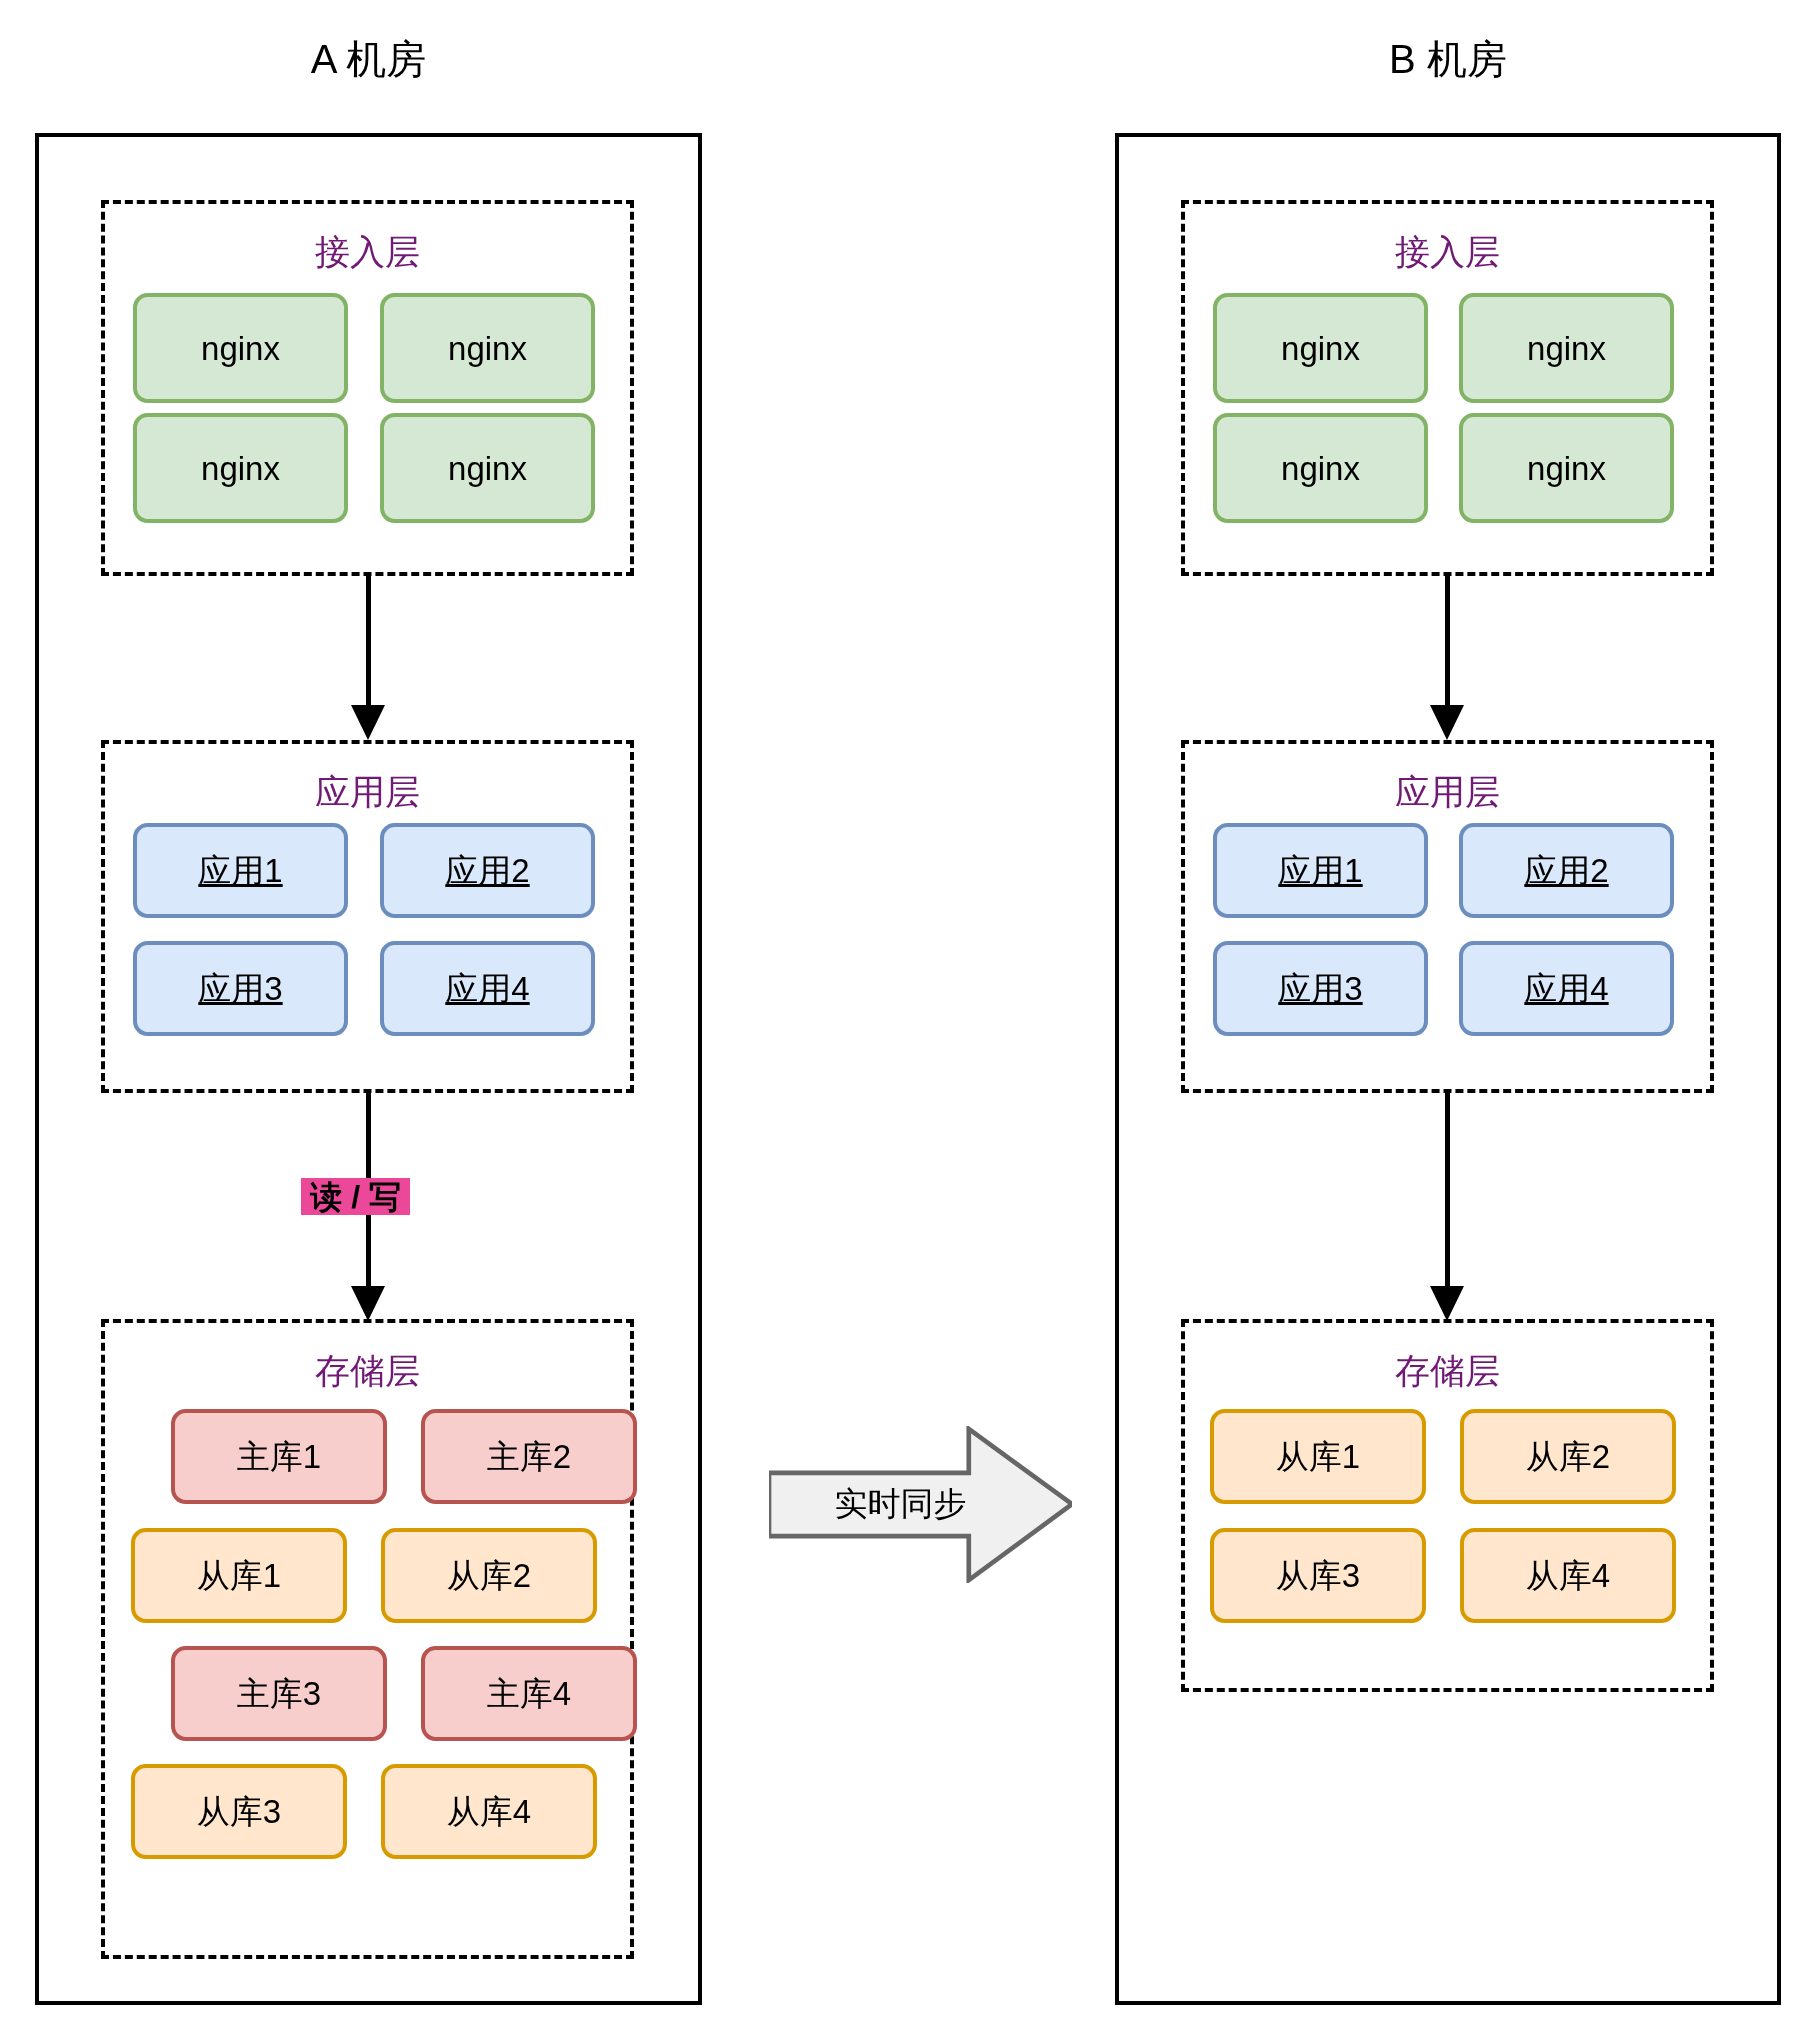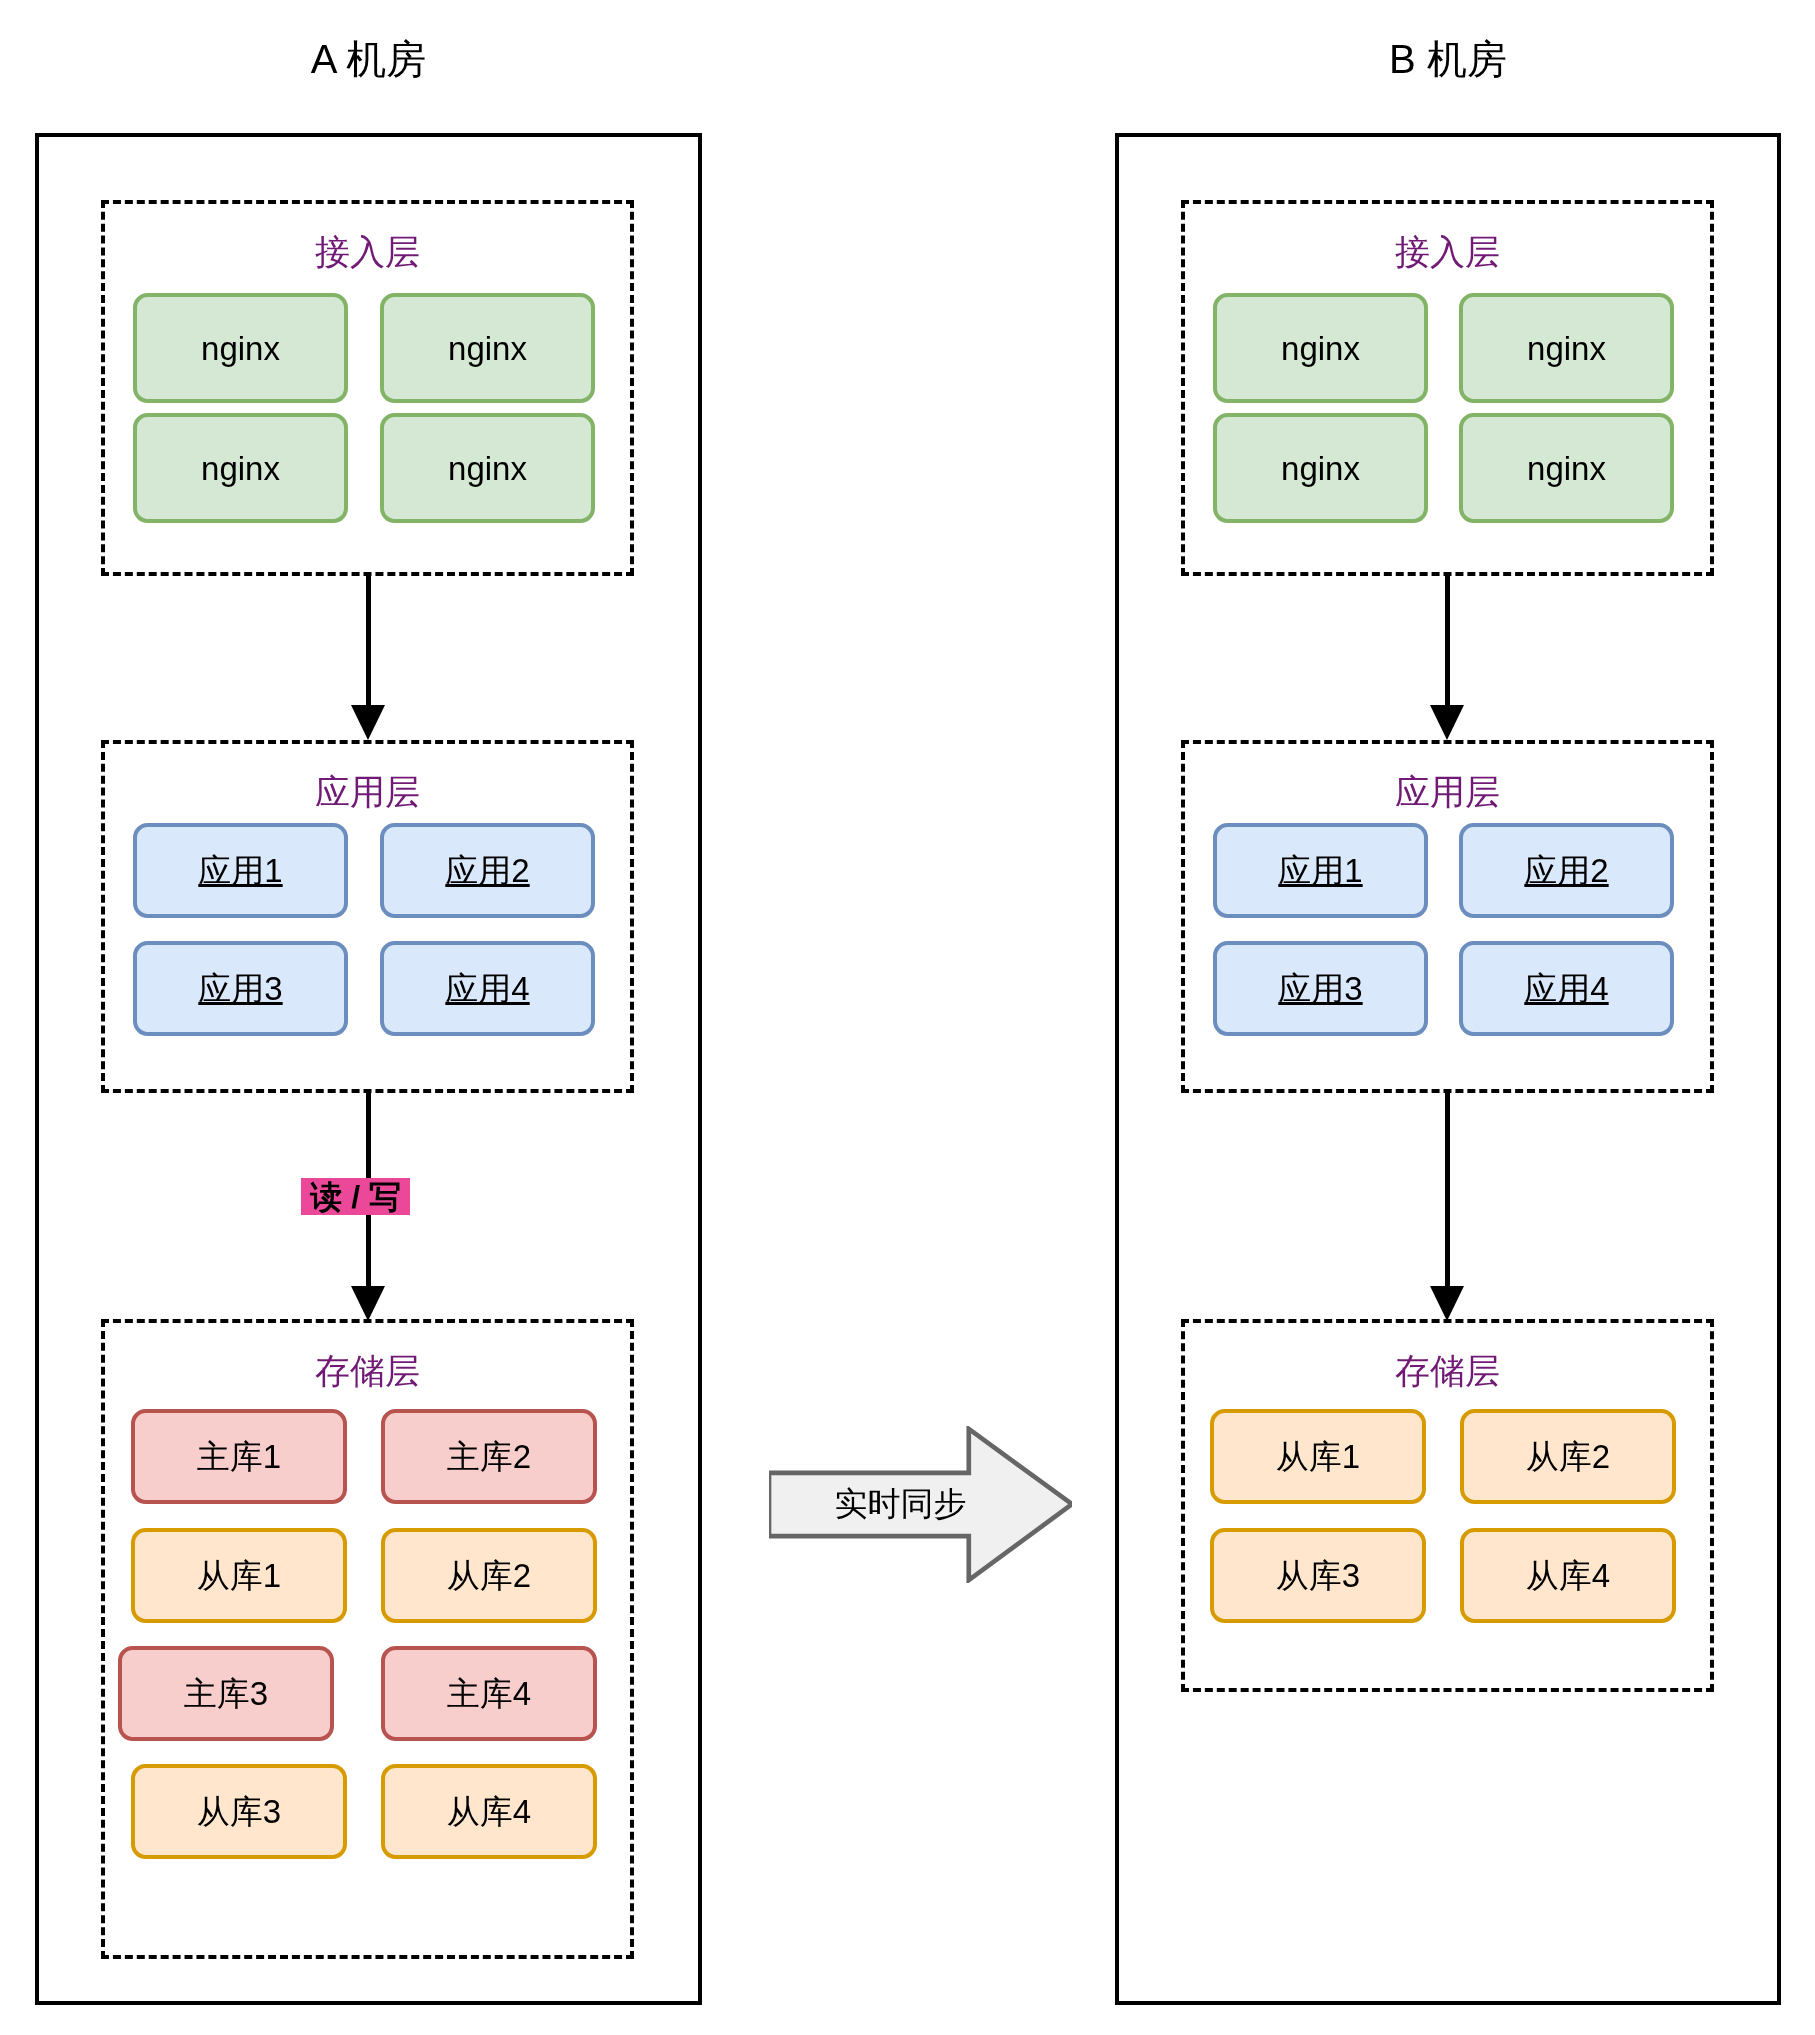--- a/index.html
+++ b/index.html
@@ -79,21 +79,21 @@
     display: flex;
     align-items: center;
     justify-content: center;
     font-size: 33px;
     color: #000000;
     line-height: 1;
     white-space: nowrap;
   }
   .node.green { background: #d5e8d4; border: 4px solid #82b366; }
   .node.blue  { background: #dae8fc; border: 4px solid #6c8ebf; text-decoration: underline; }
-  .node.red   { background: #f8cecc; border: 4px solid #b85450; }
+  .node.red   { background: #f8cecc; border: 4px solid #b85450; margin-left: 40px; }
   .node.orange{ background: #ffe6cc; border: 4px solid #d79b00; }
 
   
   .varrow {
     position: absolute;
     width: 0;
   }
   .varrow .shaft {
     position: absolute;
     left: 0;
@@ -198,21 +198,21 @@
   </div>
   <div class="node red" style="left:381px; top:1409px; width:216px; height:95px;">
     <span>主库2</span>
   </div>
   <div class="node orange" style="left:131px; top:1528px; width:216px; height:95px;">
     <span>从库1</span>
   </div>
   <div class="node orange" style="left:381px; top:1528px; width:216px; height:95px;">
     <span>从库2</span>
   </div>
-  <div class="node red" style="left:118px; top:1646px; width:216px; height:95px;">
+  <div class="node red" style="left:131px; top:1646px; width:216px; height:95px;">
     <span>主库3</span>
   </div>
   <div class="node red" style="left:381px; top:1646px; width:216px; height:95px;">
     <span>主库4</span>
   </div>
   <div class="node orange" style="left:131px; top:1764px; width:216px; height:95px;">
     <span>从库3</span>
   </div>
   <div class="node orange" style="left:381px; top:1764px; width:216px; height:95px;">
     <span>从库4</span>

